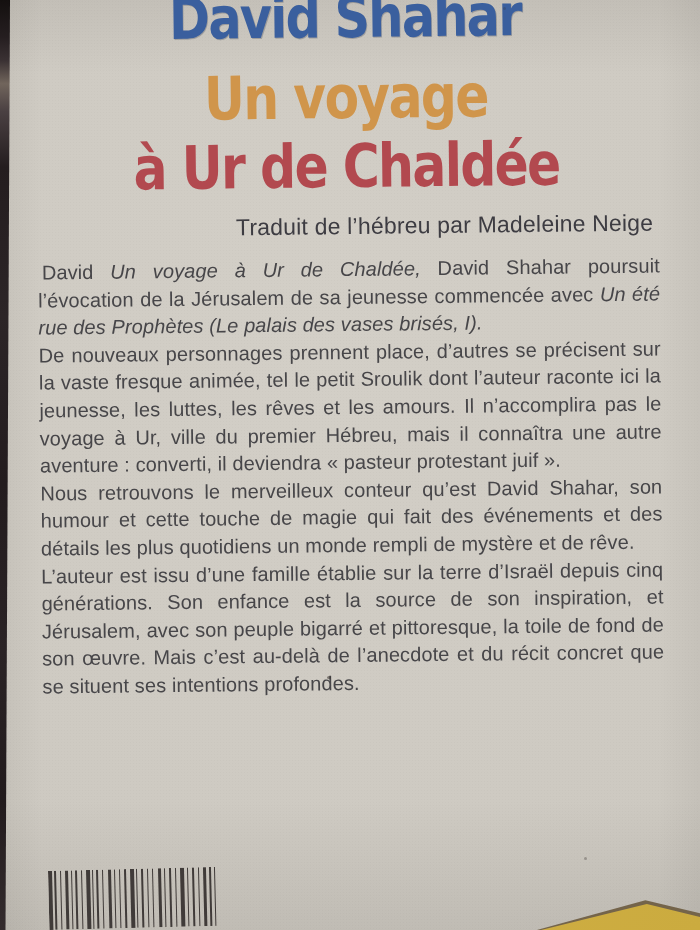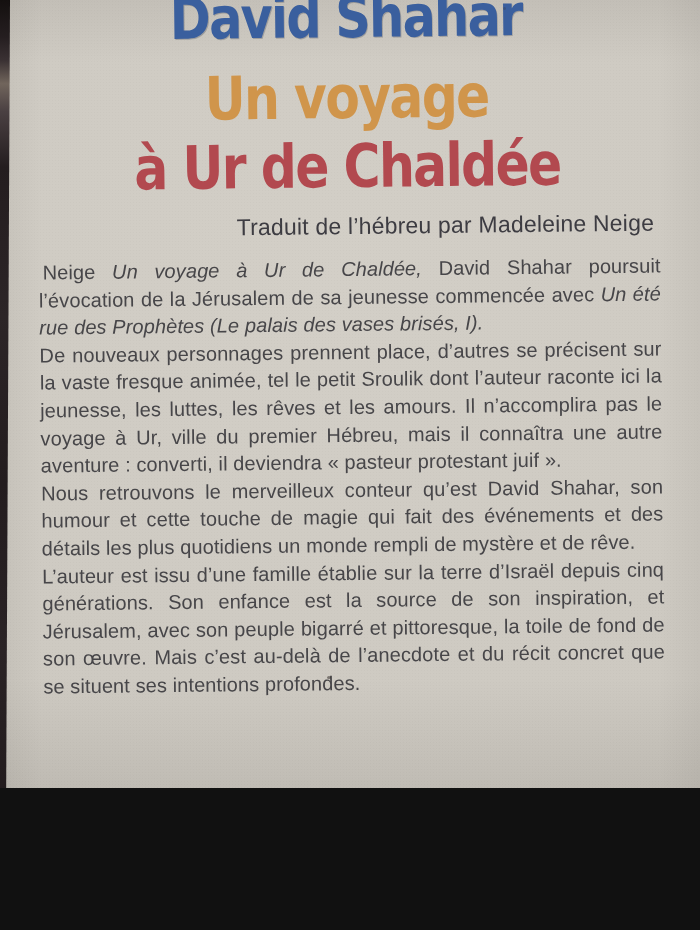--- a/index.html
+++ b/index.html
@@ -1,18 +1,18 @@
 <!DOCTYPE html>
 <html style="--paper: #cdc9c1; --author-blue: #3a5f9e; --title-orange: #d0954b; --title-red: #b2494f; --credit-gray: #3d3c42; --body-gray: #474649; --edge-dark: #241d1f; --barcode-dark: #403b39; --sticker-yellow: #d2b045; --sticker-edge: #74644a;"><head>
 <meta charset="utf-8">
 <style>
   html, body { margin: 0; padding: 0; background: #111; }
   .photo {
     position: relative;
-    width: 700px; height: 788px;
+    width: 700px; height: 930px;
     overflow: hidden;
     background:
       radial-gradient(rgba(0,0,0,0.02) 1px, transparent 1px),
       radial-gradient(150% 125% at 47% 36%, #d3cfc7 0%, var(--paper, #cdc9c1) 52%, #c2beb6 100%);
     background-size: 3px 3px, 100% 100%;
     font-family: "Liberation Sans", sans-serif;
   }
   .vignette {
     position: absolute; inset: 0; pointer-events: none;
     background:
@@ -90,21 +90,21 @@
   <div class="vignette"></div>
 
   <div class="edge-strip"></div>
 
   <div class="content">
     <h1 class="author">David Shahar</h1>
     <h2 class="title title-1">Un voyage</h2>
     <h2 class="title title-2">à Ur de Chaldée</h2>
     <p class="credit">Traduit de l’hébreu par Madeleine Neige</p>
     <div class="blurb">
-        <p><span>Neige </span><i>Un voyage à Ur de Chaldée,</i><span> David Shahar poursuit l’évocation de la Jérusalem de sa jeunesse commencée avec </span><i>Un été rue des Prophètes (Le palais des vases brisés, I).</i></p>
+        <p><span>David </span><i>Un voyage à Ur de Chaldée,</i><span> David Shahar poursuit l’évocation de la Jérusalem de sa jeunesse commencée avec </span><i>Un été rue des Prophètes (Le palais des vases brisés, I).</i></p>
         <p><span>De nouveaux personnages prennent place, d’autres se précisent sur la vaste fresque animée, tel le petit Sroulik dont l’auteur raconte ici la jeunesse, les luttes, les rêves et les amours. Il n’accomplira pas le voyage à Ur, ville du premier Hébreu, mais il connaîtra une autre aventure : converti, il deviendra « pasteur protestant juif ».</span></p>
         <p><span>Nous retrouvons le merveilleux conteur qu’est David Shahar, son humour et cette touche de magie qui fait des événements et des détails les plus quotidiens un monde rempli de mystère et de rêve.</span></p>
         <p><span>L’auteur est issu d’une famille établie sur la terre d’Israël depuis cinq générations. Son enfance est la source de son inspiration, et Jérusalem, avec son peuple bigarré et pittoresque, la toile de fond de son œuvre. Mais c’est au-delà de l’anecdote et du récit concret que se situent ses intentions profondes.</span></p>
       </div>
   </div>
 
   <svg class="barcode" width="170" height="59" viewBox="0 0 170 59">
     <g fill="#403b39">
       <rect x="0" width="4" height="59"></rect>
         <rect x="6" width="2" height="59"></rect>

